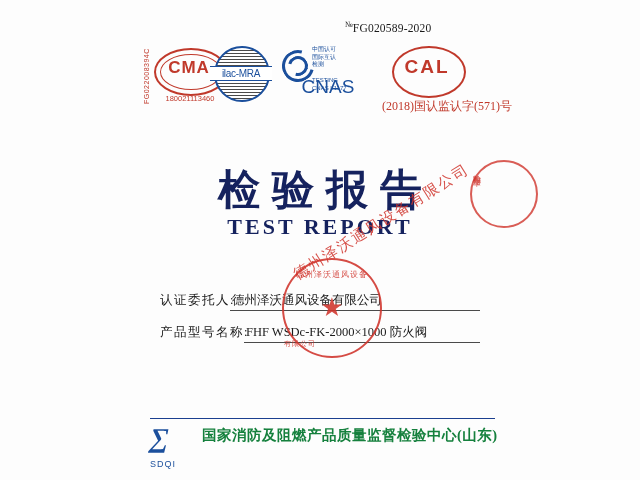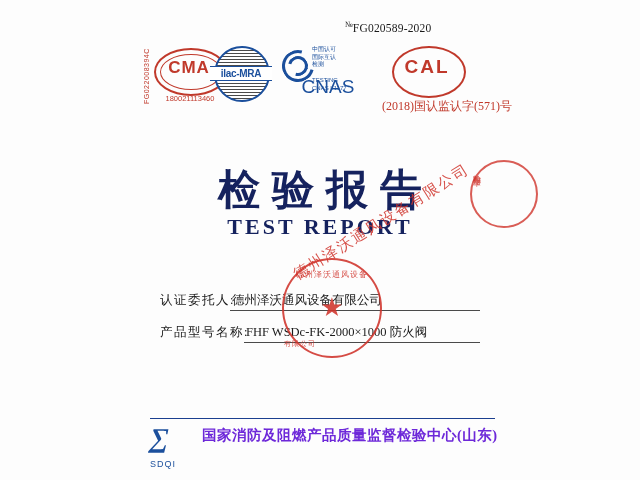--- a/index.html
+++ b/index.html
@@ -130,21 +130,21 @@
     position: absolute;
     left: 0px;
     top: 22px;
     width: 62px;
     height: 13px;
     background: #ffffff;
     border-top: 1px solid #1b4f9c;
     border-bottom: 1px solid #1b4f9c;
     text-align: center;
     font-family: "Liberation Sans", sans-serif;
-    font-weight: bold;
+    font-weight: normal;
     font-size: 10px;
     line-height: 13px;
     color: #1b4f9c;
     letter-spacing: -0.3px;
   }
 
   
   .cnas {
     left: 140px;
     width: 92px;
@@ -412,21 +412,21 @@
     letter-spacing: 1px;
     color: #1b4f9c;
     margin-top: 9px;
   }
   .footer-cn {
     position: absolute;
     left: 52px;
     top: 2px;
     font-size: 14.5px;
     font-weight: bold;
-    color: #6d28d9;
+    color: #15803d;
     letter-spacing: 0.5px;
     white-space: nowrap;
   }
   .footer-en {
     position: absolute;
     left: 52px;
     top: 24px;
     font-size: 8px;
     color: #15225e;
     letter-spacing: 0.1px;

